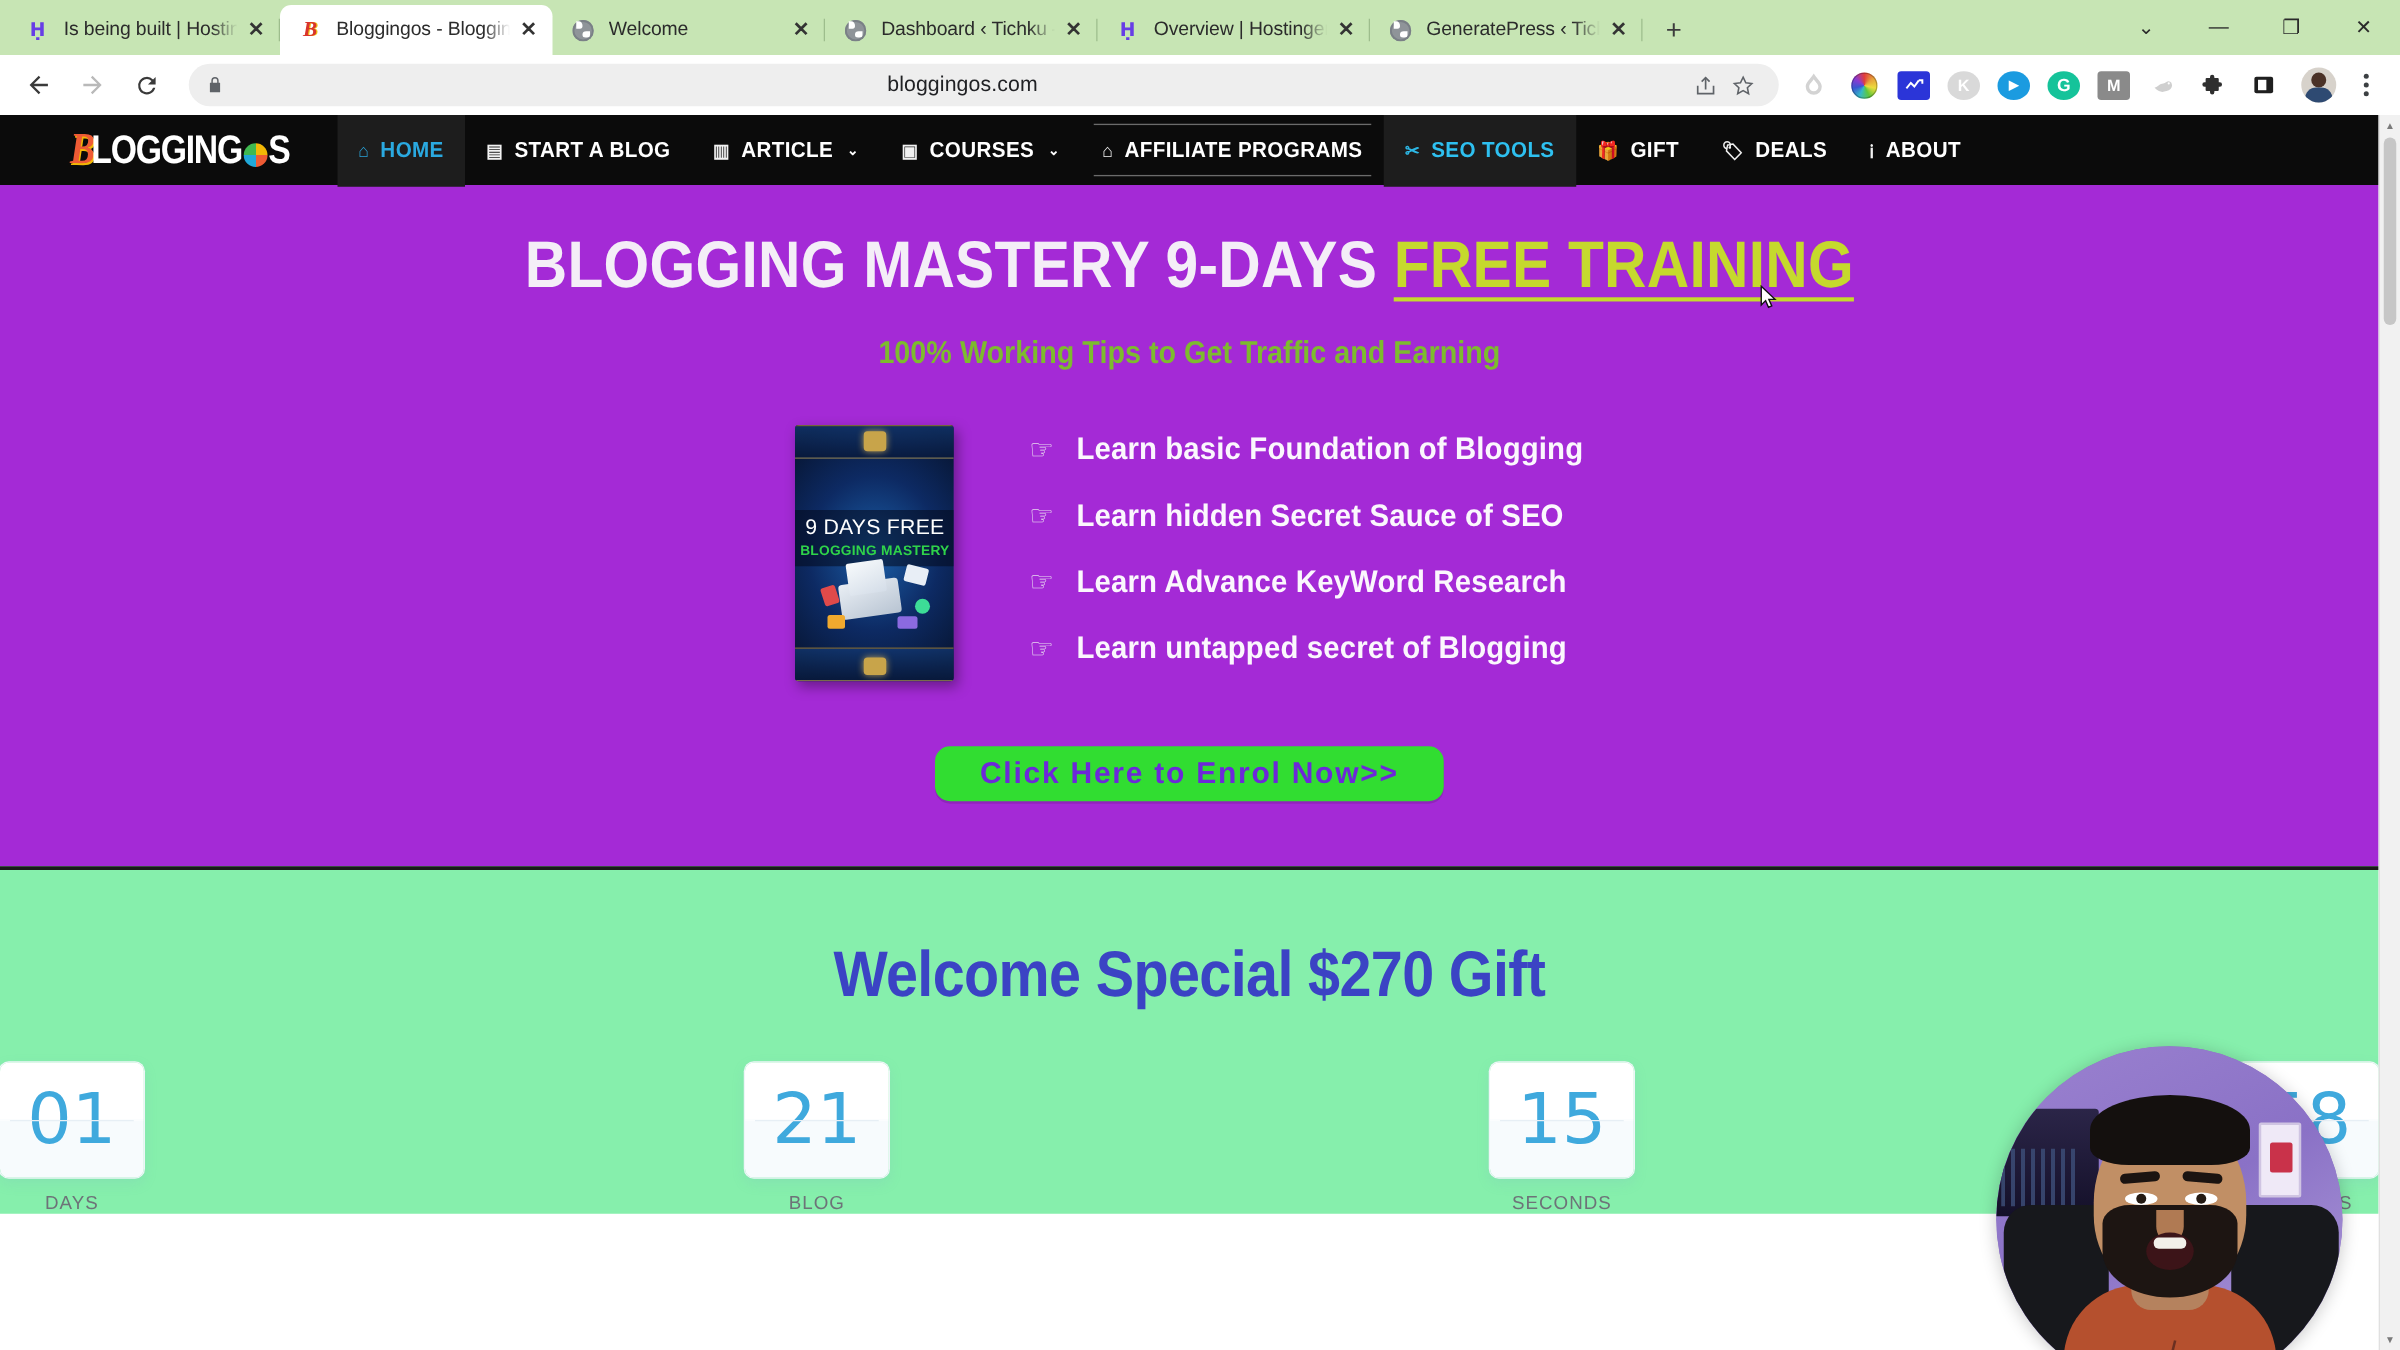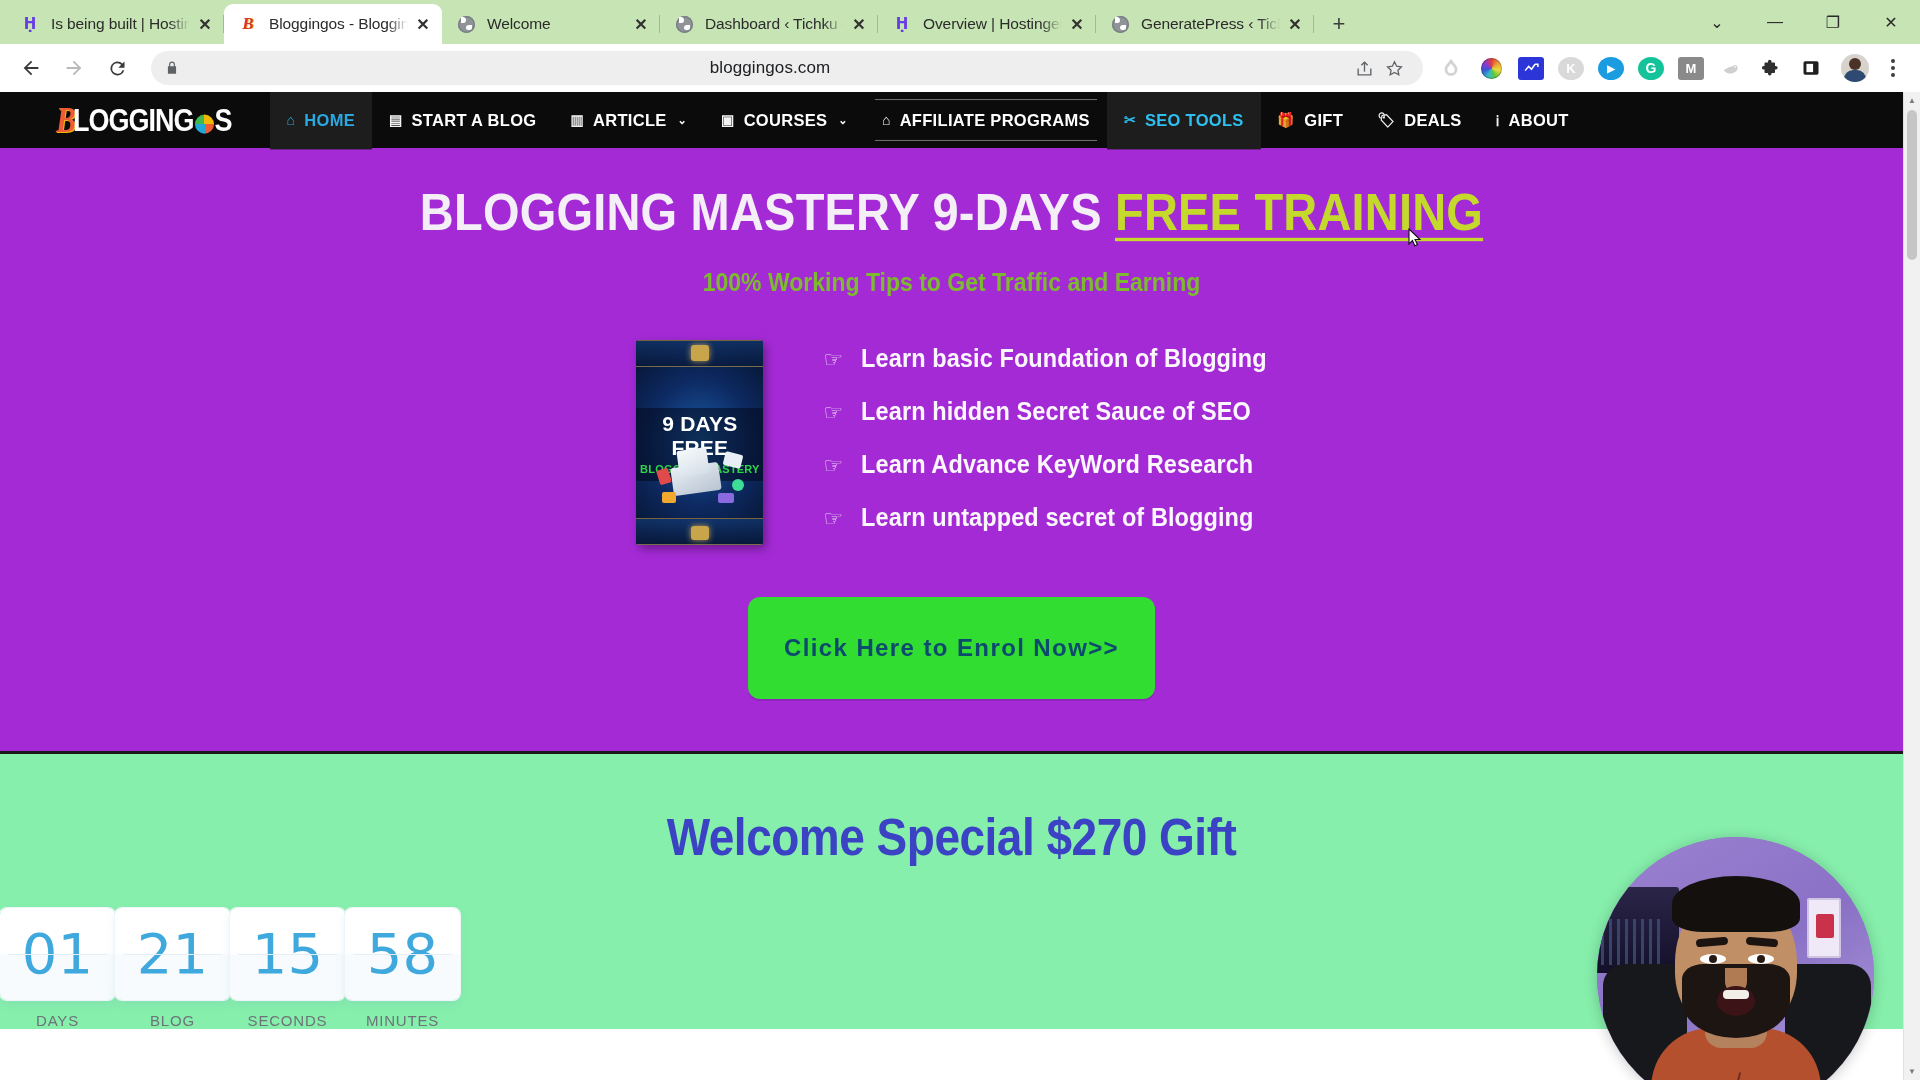--- a/index.html
+++ b/index.html
@@ -268,21 +268,21 @@
     position:absolute; left:50%; transform:translateX(-50%); bottom:5px;
     width: 18px; height: 14px; background:#c8a44a; border-radius: 3px;
     box-shadow: 0 0 6px rgba(230,190,90,.8);
   }
   .bookbox .titleblock {
     position: absolute; left: 0; right: 0; top: 68px;
     text-align: center;
     background: rgba(3,10,28,.55);
     padding: 4px 0 6px;
   }
-  .bookbox .bt1 { color:#fff; font-weight:700; font-size:21px; letter-spacing:.2px; }
+  .bookbox .bt1 { color:#fff; font-weight:400; font-size:17px; letter-spacing:.2px; }
   .bookbox .bt2 { color:#2fd34a; font-weight:800; font-size:11px; margin-top:3px; letter-spacing:.2px; }
   .bookbox .devices {
     position:absolute; left:50%; transform:translateX(-50%); bottom: 42px;
     width: 88px; height: 56px;
   }
   .bookbox .lap {
     position:absolute; left: 16px; top: 18px; width: 48px; height: 28px;
     background: linear-gradient(160deg,#e9eef4,#b8c4d2);
     border-radius: 3px; transform: rotate(-8deg);
   }
@@ -306,25 +306,25 @@
   .bullet .hand { font-size: 22px; line-height: 1; color: #e7d7ef; }
   .bullet .btxt {
     font-size: 23.5px; font-weight: 700; color: #fbf7fd;
     letter-spacing: .1px; transform: scaleY(1.06);
   }
 
   .cta-wrap { margin-top: 52px; }
   .cta {
     display: inline-block;
     background: #31dd31;
-    color: #0c4a6e;
+    color: #6d28d9;
     font-size: 24px;
     font-weight: 700;
     letter-spacing: 1.4px;
-    padding: 37px 36px;
+    padding: 8px 36px;
     border-radius: 12px;
     box-shadow: 0 2px 0 rgba(0,0,0,.12);
   }
 
   
   .lower {
     background: #86efac;
     border-top: 3px solid #1a1a1a;
     padding: 56px 0 0;
     text-align: center;
@@ -332,21 +332,21 @@
   }
   .lower h2 {
     font-size: 46px;
     font-weight: 700;
     color: #3b43c4;
     transform: scaleY(1.12);
     letter-spacing: -.5px;
   }
   .countdown {
     margin-top: 44px;
-    display: flex; justify-content: flex-start; 
+    display: flex; justify-content: space-between; gap: 38px;
   }
   .cd-unit { width: 115px; }
   .cd-card {
     height: 92px;
     background: linear-gradient(180deg,#ffffff 0 49%, #fbfdfe 49% 51%, #f7fbfd 51% 100%);
     border-radius: 7px;
     box-shadow: 0 0 0 1px #eef4f8, 0 4px 10px rgba(120,170,200,.18);
     display: flex; align-items: center; justify-content: center;
     position: relative;
   }

